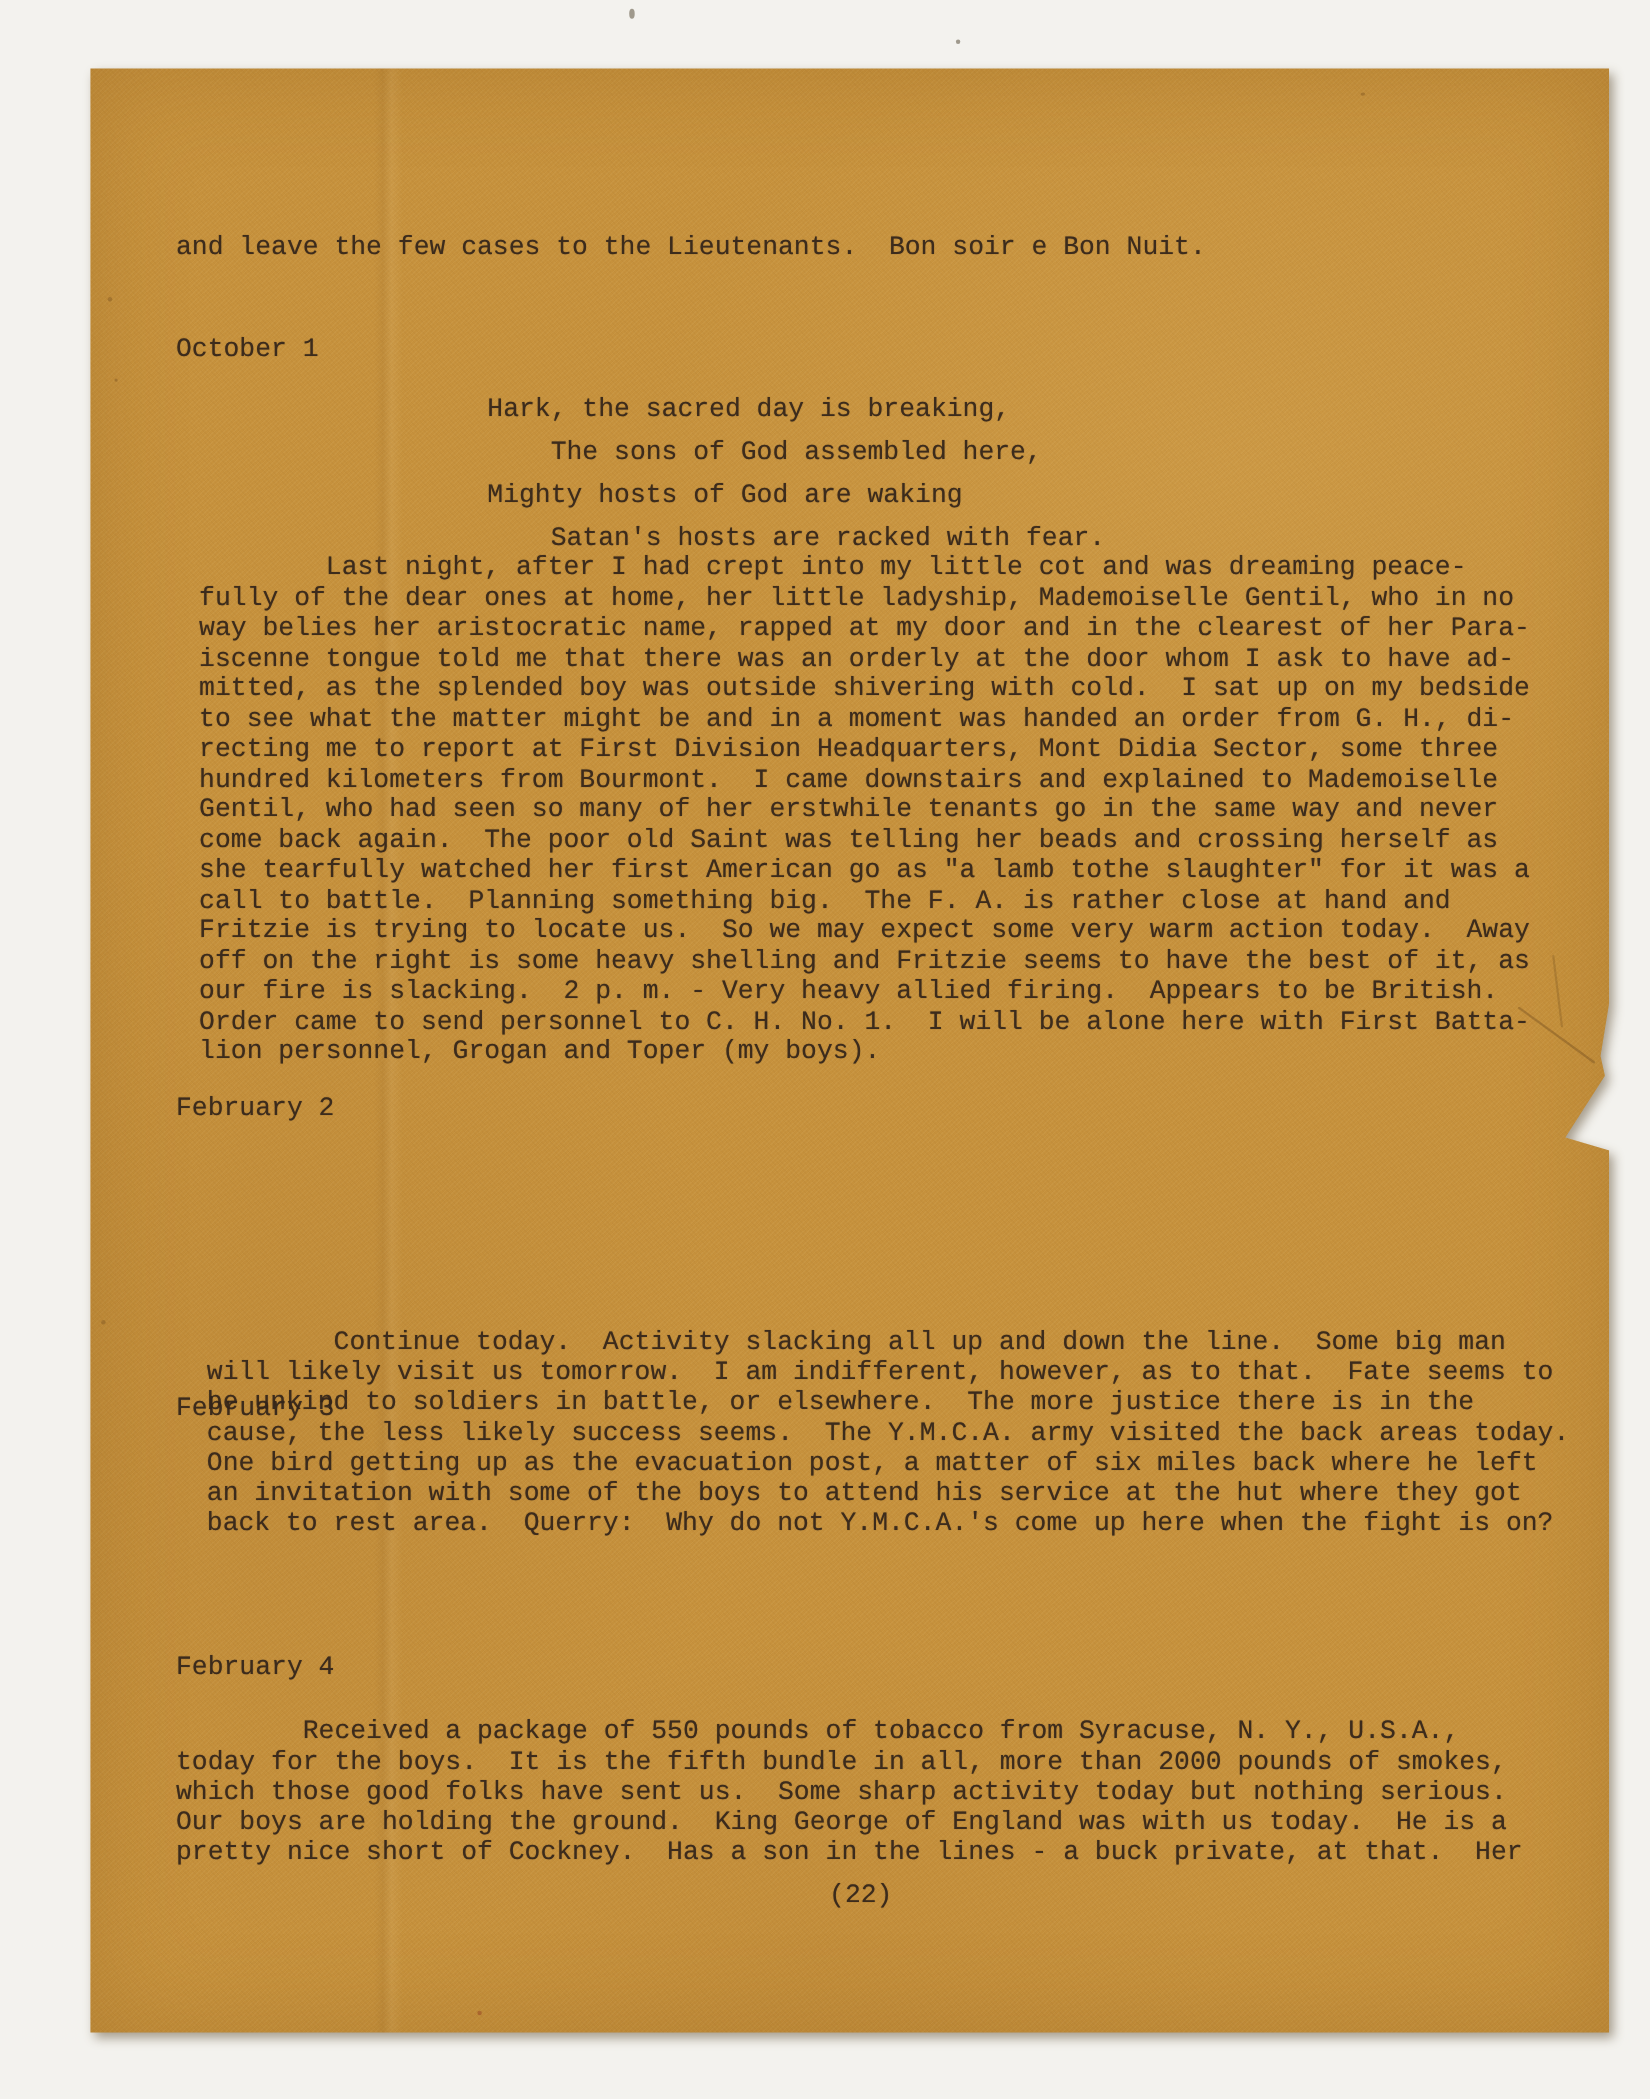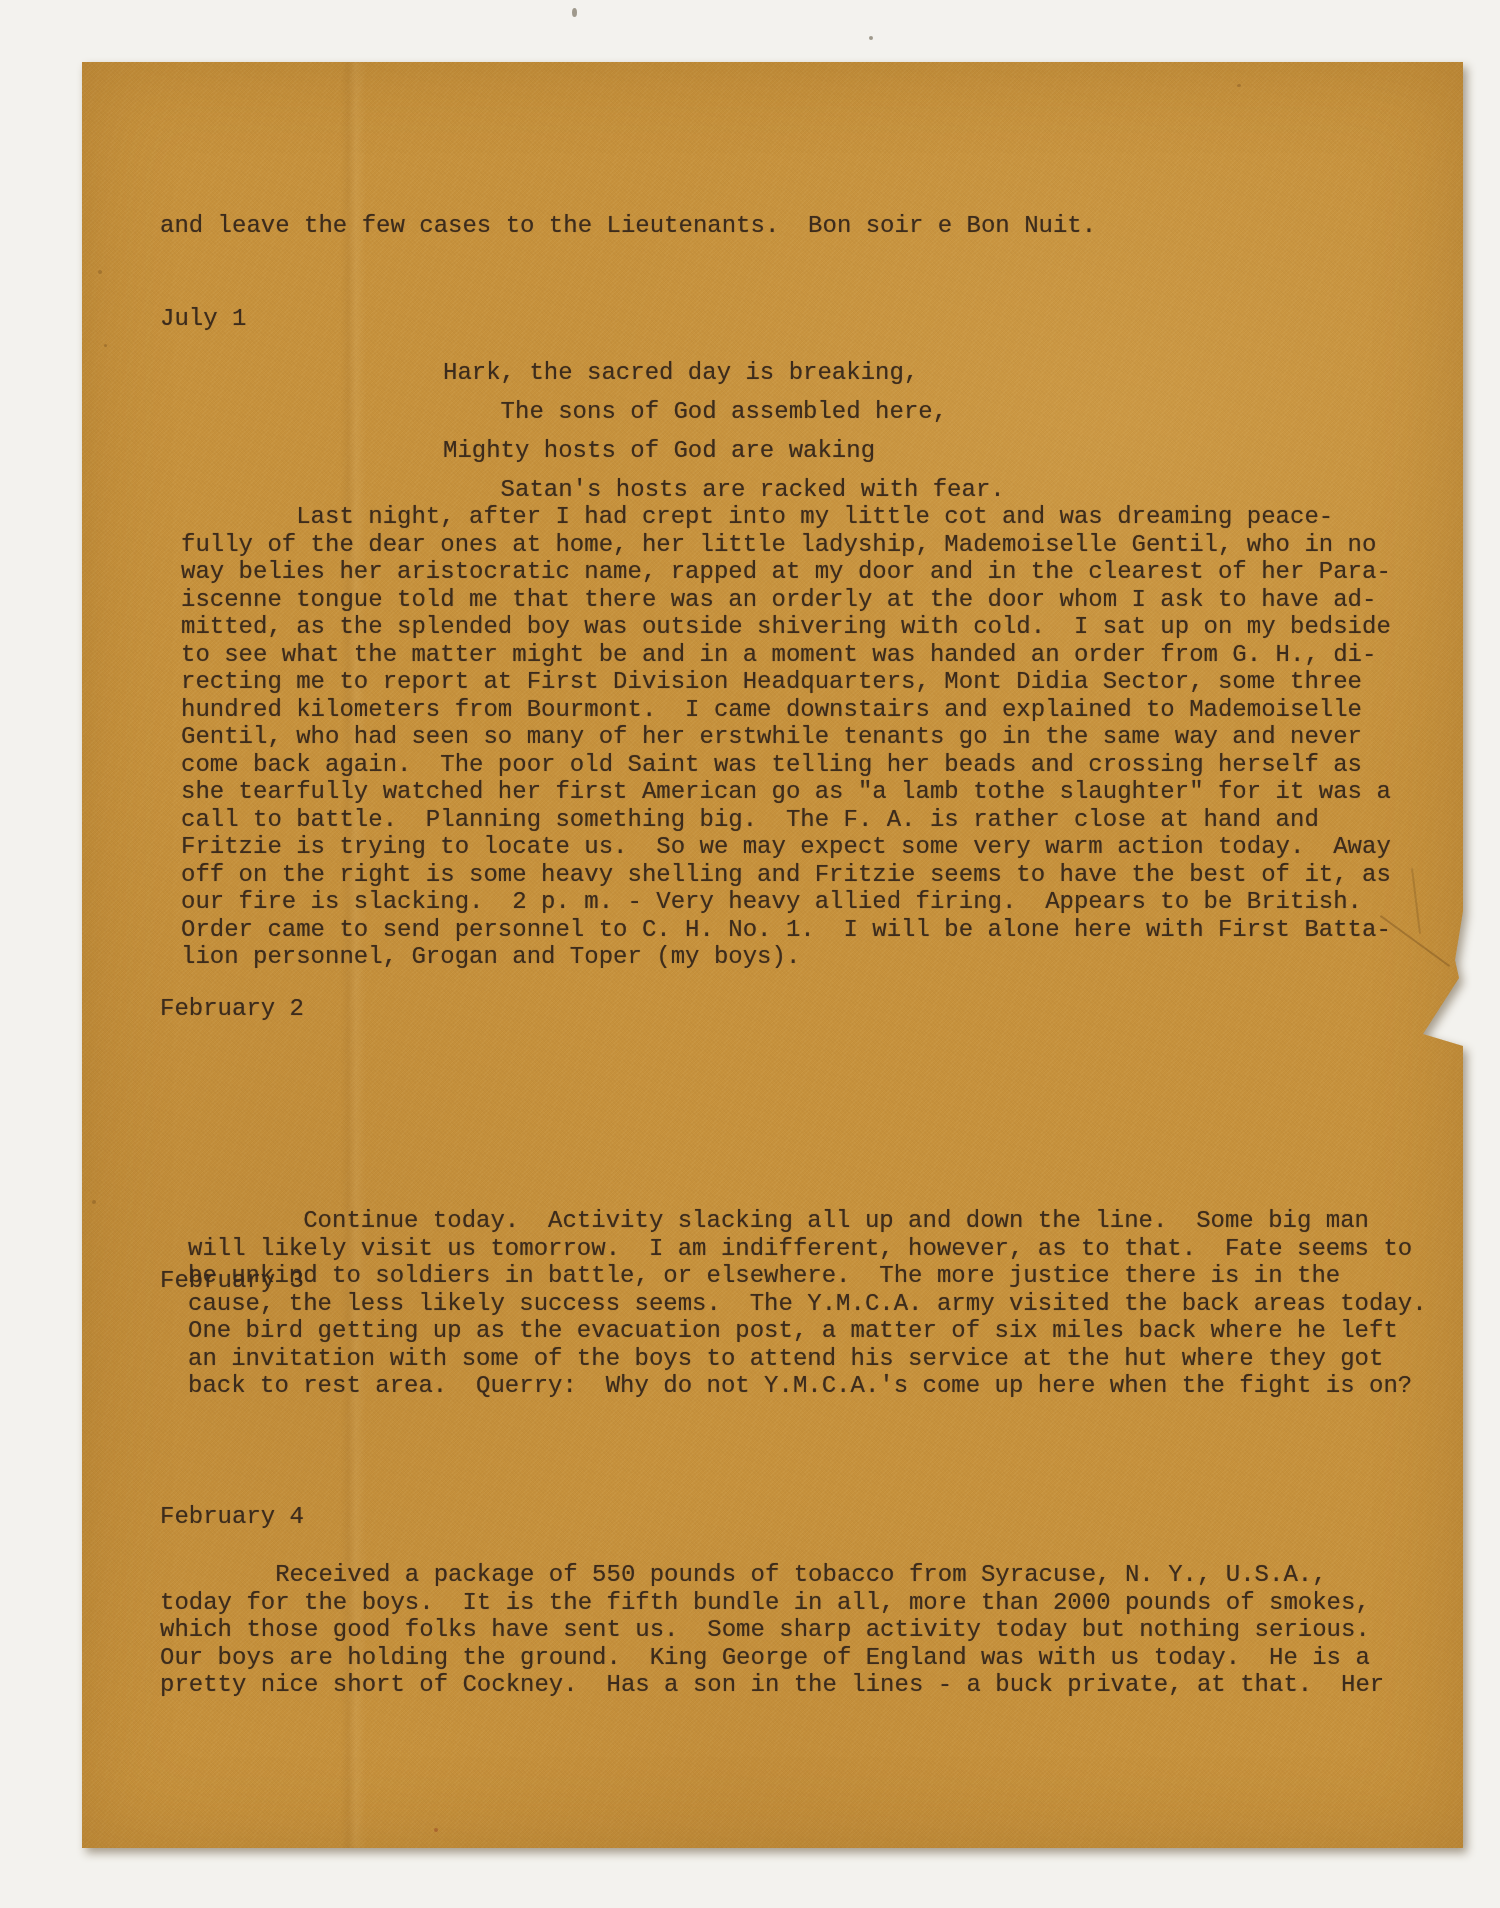--- a/index.html
+++ b/index.html
@@ -62,21 +62,21 @@
 
 <div class="scene">
   <div class="photo-speck" style="left:572px;top:8px;width:5px;height:9px;"></div>
   <div class="photo-speck" style="left:869px;top:36px;width:4px;height:4px;"></div>
 
   <div class="paper-wrap">
     <div class="paper">
 
       <div class="type intro">and leave the few cases to the Lieutenants.  Bon soir e Bon Nuit.</div>
 
-      <div class="type heading h1">July 1</div>
+      <div class="type heading h1">October 1</div>
       <div class="type poem">Hark, the sacred day is breaking,
     The sons of God assembled here,
 Mighty hosts of God are waking
     Satan's hosts are racked with fear.</div>
       <div class="type para p1">        Last night, after I had crept into my little cot and was dreaming peace-
 fully of the dear ones at home, her little ladyship, Mademoiselle Gentil, who in no
 way belies her aristocratic name, rapped at my door and in the clearest of her Para-
 iscenne tongue told me that there was an orderly at the door whom I ask to have ad-
 mitted, as the splended boy was outside shivering with cold.  I sat up on my bedside
 to see what the matter might be and in a moment was handed an order from G. H., di-
@@ -103,20 +103,21 @@
 an invitation with some of the boys to attend his service at the hut where they got
 back to rest area.  Querry:  Why do not Y.M.C.A.'s come up here when the fight is on?</div>
 
       <div class="type heading h4">February 4</div>
       <div class="type para p4">        Received a package of 550 pounds of tobacco from Syracuse, N. Y., U.S.A.,
 today for the boys.  It is the fifth bundle in all, more than 2000 pounds of smokes,
 which those good folks have sent us.  Some sharp activity today but nothing serious.
 Our boys are holding the ground.  King George of England was with us today.  He is a
 pretty nice short of Cockney.  Has a son in the lines - a buck private, at that.  Her</div>
 
+      <div class="type pagenum">(22)</div>
 
       <div class="crack crack1"></div>
       <div class="crack crack2"></div>
 
       <div class="paper-speck" style="left:16px;top:208px;width:4px;height:4px;"></div>
       <div class="paper-speck" style="left:22px;top:282px;width:3px;height:3px;"></div>
       <div class="paper-speck" style="left:10px;top:1138px;width:4px;height:4px;"></div>
       <div class="paper-speck" style="left:352px;top:1766px;width:4px;height:4px;background:rgba(140,50,30,.4);"></div>
       <div class="paper-speck" style="left:1155px;top:22px;width:4px;height:3px;"></div>
     </div>

